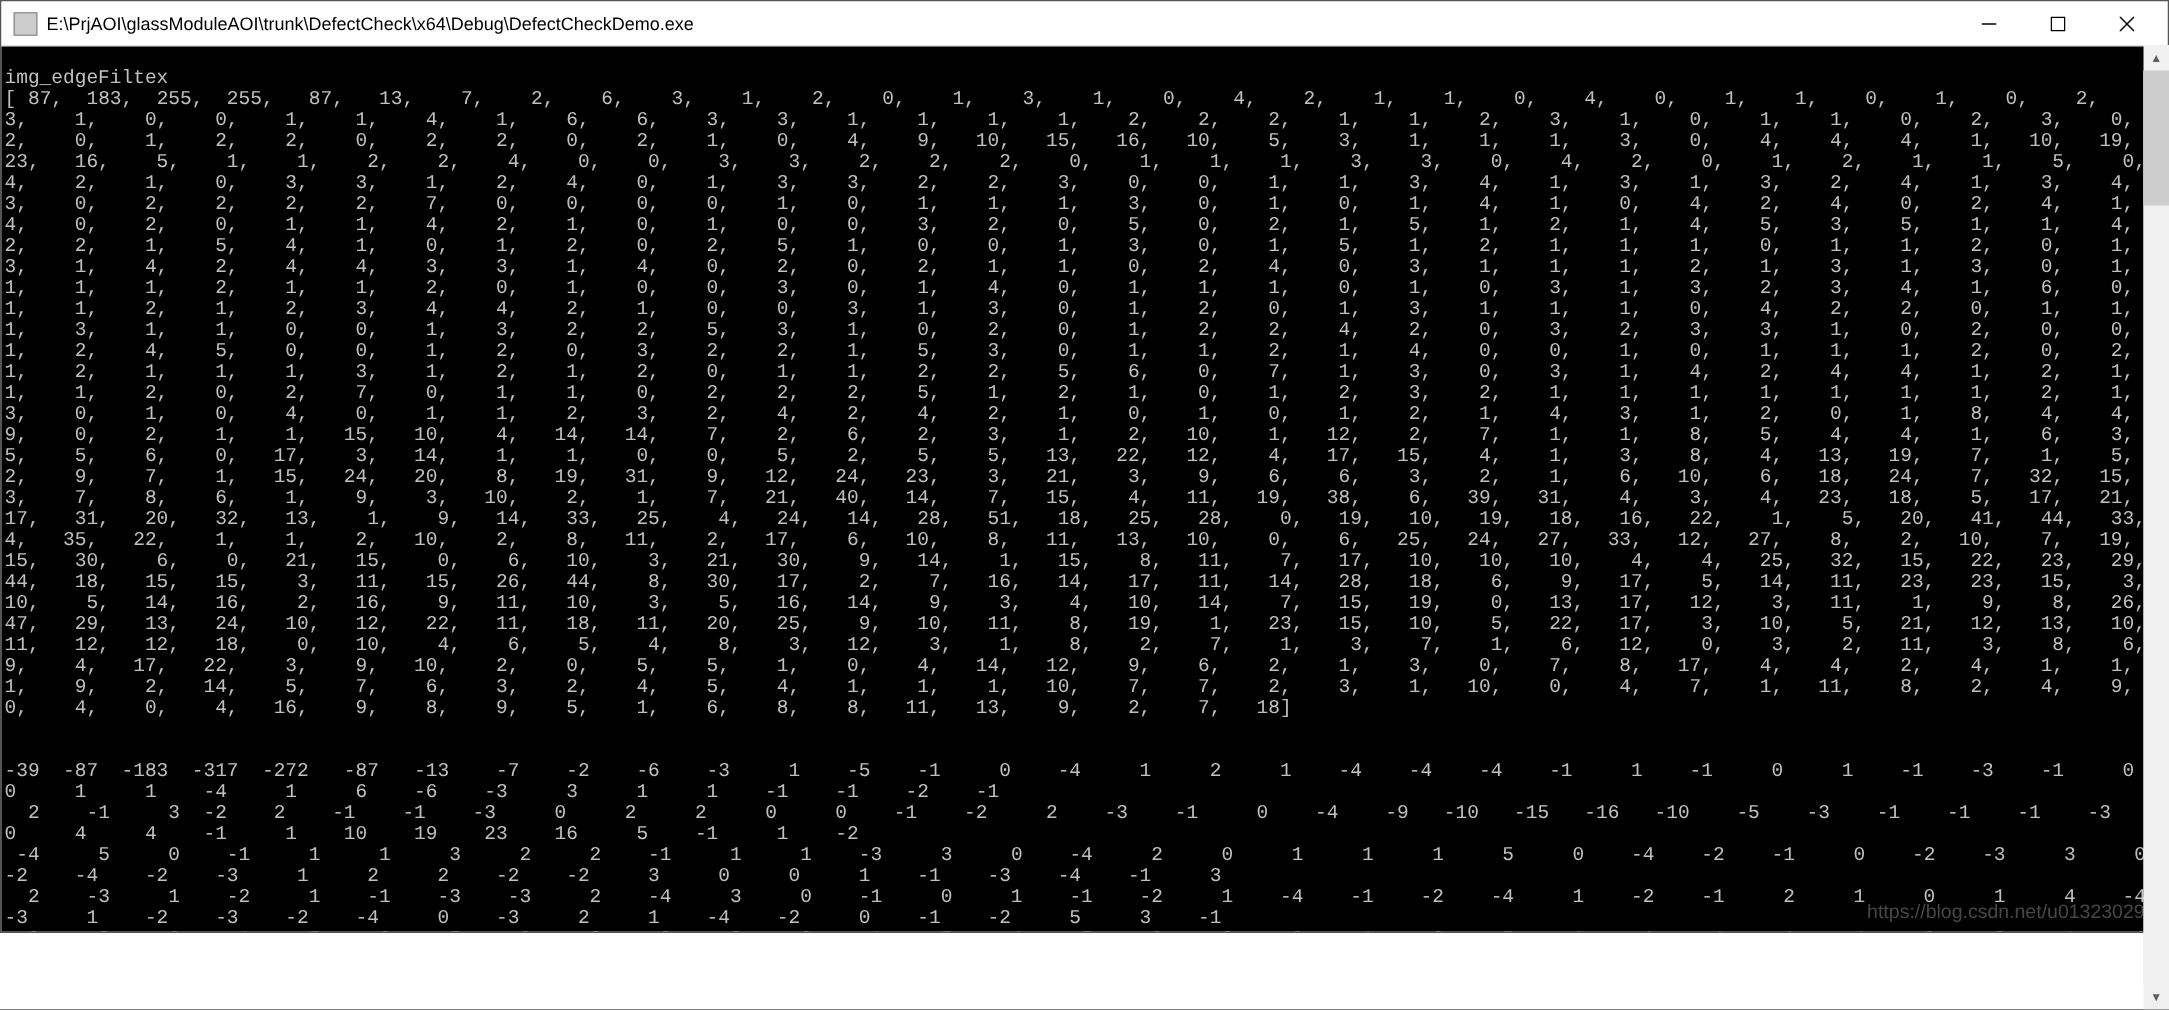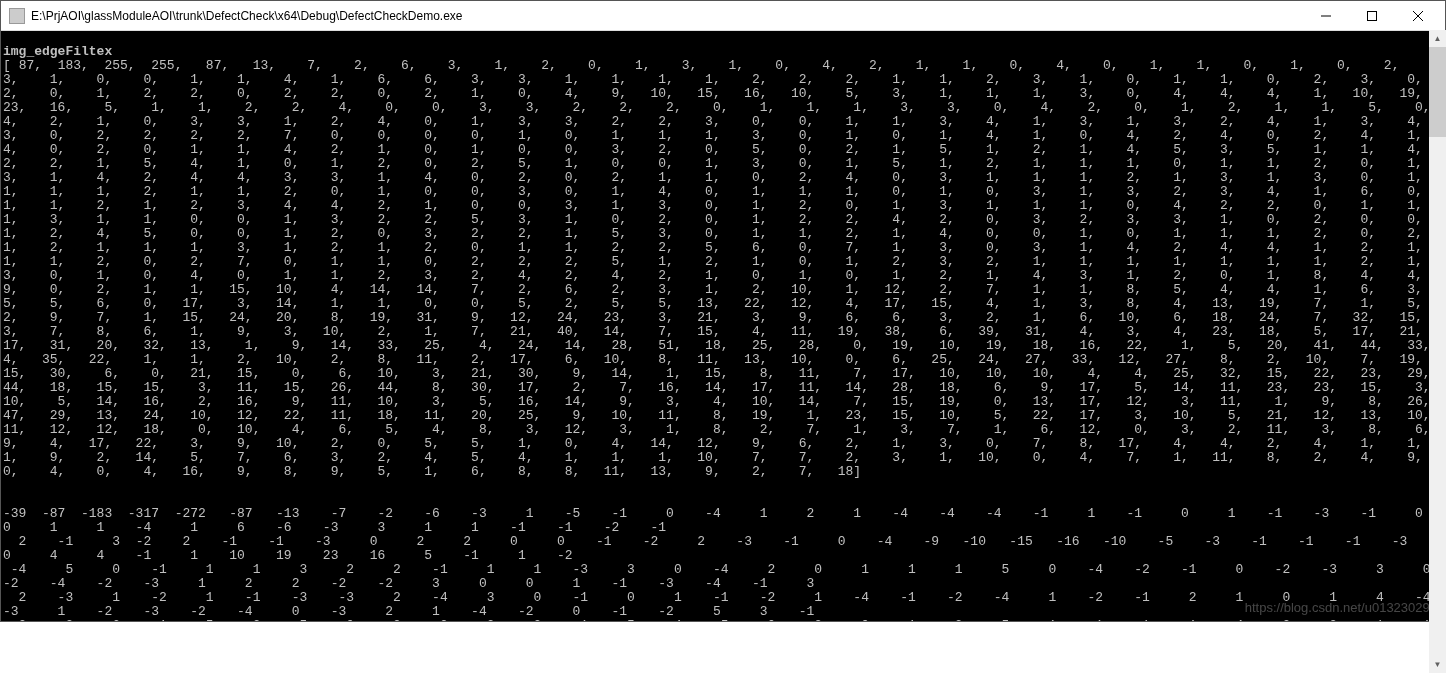--- a/index.html
+++ b/index.html
@@ -64,21 +64,21 @@
     color: #c0c0c0;
     font-family: Consolas, "Courier New", monospace;
     font-size: 13px;
     line-height: 14px;
     padding: 0 2px;
     white-space: pre-wrap;
     word-break: break-all;
     overflow: hidden;
     position: relative;
   }
-  .console .label { color: #c0c0c0; font-weight: bold; }
+  .console .label { color: #c0c0c0; }
   .watermark {
     position: absolute;
     right: 8px;
     bottom: 6px;
     color: rgba(200,200,200,0.35);
     font-size: 13px;
     font-family: Arial, sans-serif;
     pointer-events: none;
   }
   .scrollbar {

